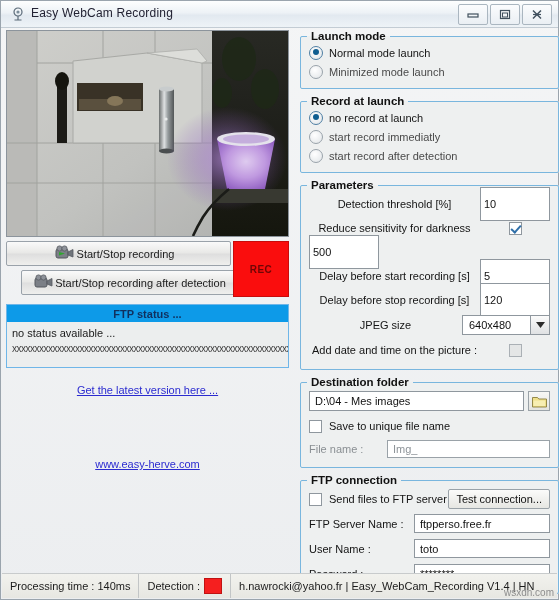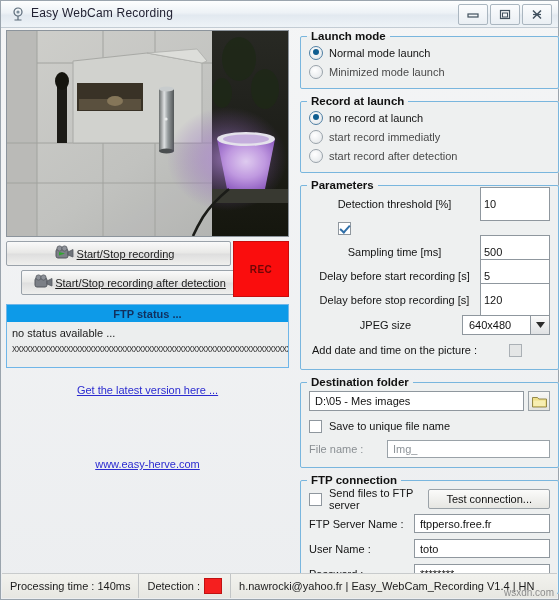--- a/index.html
+++ b/index.html
@@ -58,21 +58,20 @@
 
   .btn-row{position:relative;margin-top:4px;height:56px;}
   .bigbtn{
     position:absolute;left:0;width:225px;height:25px;
     box-sizing:border-box;
     border:1px solid #9aa2aa;
     background:linear-gradient(180deg,#fafafa 0%,#e8e8e6 48%,#dedede 52%,#efefed 100%);
     display:flex;align-items:center;justify-content:center;
     font-size:11px;color:#1b1b1b;
     border-radius:2px;
-    text-decoration:underline;
   }
   .bigbtn .camico{position:absolute;left:48px;top:3px;}
   .bigbtn.b2 .camico{left:12px;}
   .bigbtn.b1{top:0;}
   .bigbtn.b2{top:29px;margin-left:15px;}
   .bigbtn span.lbl{margin-left:14px;}
   .recbtn{
     position:absolute;right:0;top:0;width:54px;height:54px;
     background:#fa0d0d;border:1px solid #c80b0b;
     display:flex;align-items:center;justify-content:center;
@@ -214,21 +213,21 @@
   .namebox{
     flex:1;height:18px;box-sizing:border-box;
     border:1px solid #9aa2a8;background:#fff;
     display:flex;align-items:center;padding-left:5px;
     font-size:11px;color:#8d9398;
   }
 
   .ftprow1{display:flex;align-items:center;height:24px;}
   .ftprow1 .ftxt{margin-left:7px;font-size:11px;color:#141414;flex:1;}
   .testbtn{
-    height:20px;padding:0 17px;box-sizing:border-box;
+    height:20px;padding:0 7px;box-sizing:border-box;
     border:1px solid #9aa2a8;
     background:linear-gradient(180deg,#fbfbfa,#e6e6e2);
     display:flex;align-items:center;
     font-size:11px;color:#111;border-radius:2px;
   }
   .frow{display:flex;align-items:center;height:25px;}
   .frow .flab{width:105px;font-size:11px;color:#141414;}
   .fbox{
     flex:1;height:19px;box-sizing:border-box;
     border:1px solid #8f979e;background:#fff;
@@ -436,26 +435,26 @@
       </fieldset>
 
       <fieldset class="grp">
         <legend>Parameters</legend>
         <div class="grp-inner">
           <div class="prow">
             <span class="plab">Detection threshold [%]</span>
             <span class="pfield">10</span>
           </div>
           <div class="prow">
+            <span class="plab">Reduce sensitivity for darkness</span>
             <span class="cbox-wrap">
                 <span class="cbox checked"></span>
               </span>
           </div>
           <div class="prow">
-            <span class="plab">Sampling time [ms]</span>
             <span class="pfield">500</span>
           </div>
           <div class="prow">
             <span class="plab">Delay before start recording [s]</span>
             <span class="pfield">5</span>
           </div>
           <div class="prow">
             <span class="plab">Delay before stop recording [s]</span>
             <span class="pfield">120</span>
           </div>
@@ -476,21 +475,21 @@
                 <span class="cbox dim"></span>
               </span>
           </div>
         </div>
       </fieldset>
 
       <fieldset class="grp">
         <legend>Destination folder</legend>
         <div class="grp-inner">
           <div class="pathrow">
-            <span class="pathbox">D:\05 - Mes images</span>
+            <span class="pathbox">D:\04 - Mes images</span>
             <span class="folderbtn">
               <svg width="15" height="13" viewBox="0 0 15 13">
                 <path d="M0.5 2.5 L5.5 2.5 L6.8 4 L14.5 4 L14.5 12 L0.5 12 Z" fill="#efe08a" stroke="#8a7e3c" stroke-width="0.9"></path>
                 <rect x="1.5" y="5.5" width="11.5" height="5.5" fill="#f7eeb2"></rect>
               </svg>
             </span>
           </div>
           <div class="chkline">
             <span class="cbox"></span>
             <span class="ctxt">Save to unique file name</span>

